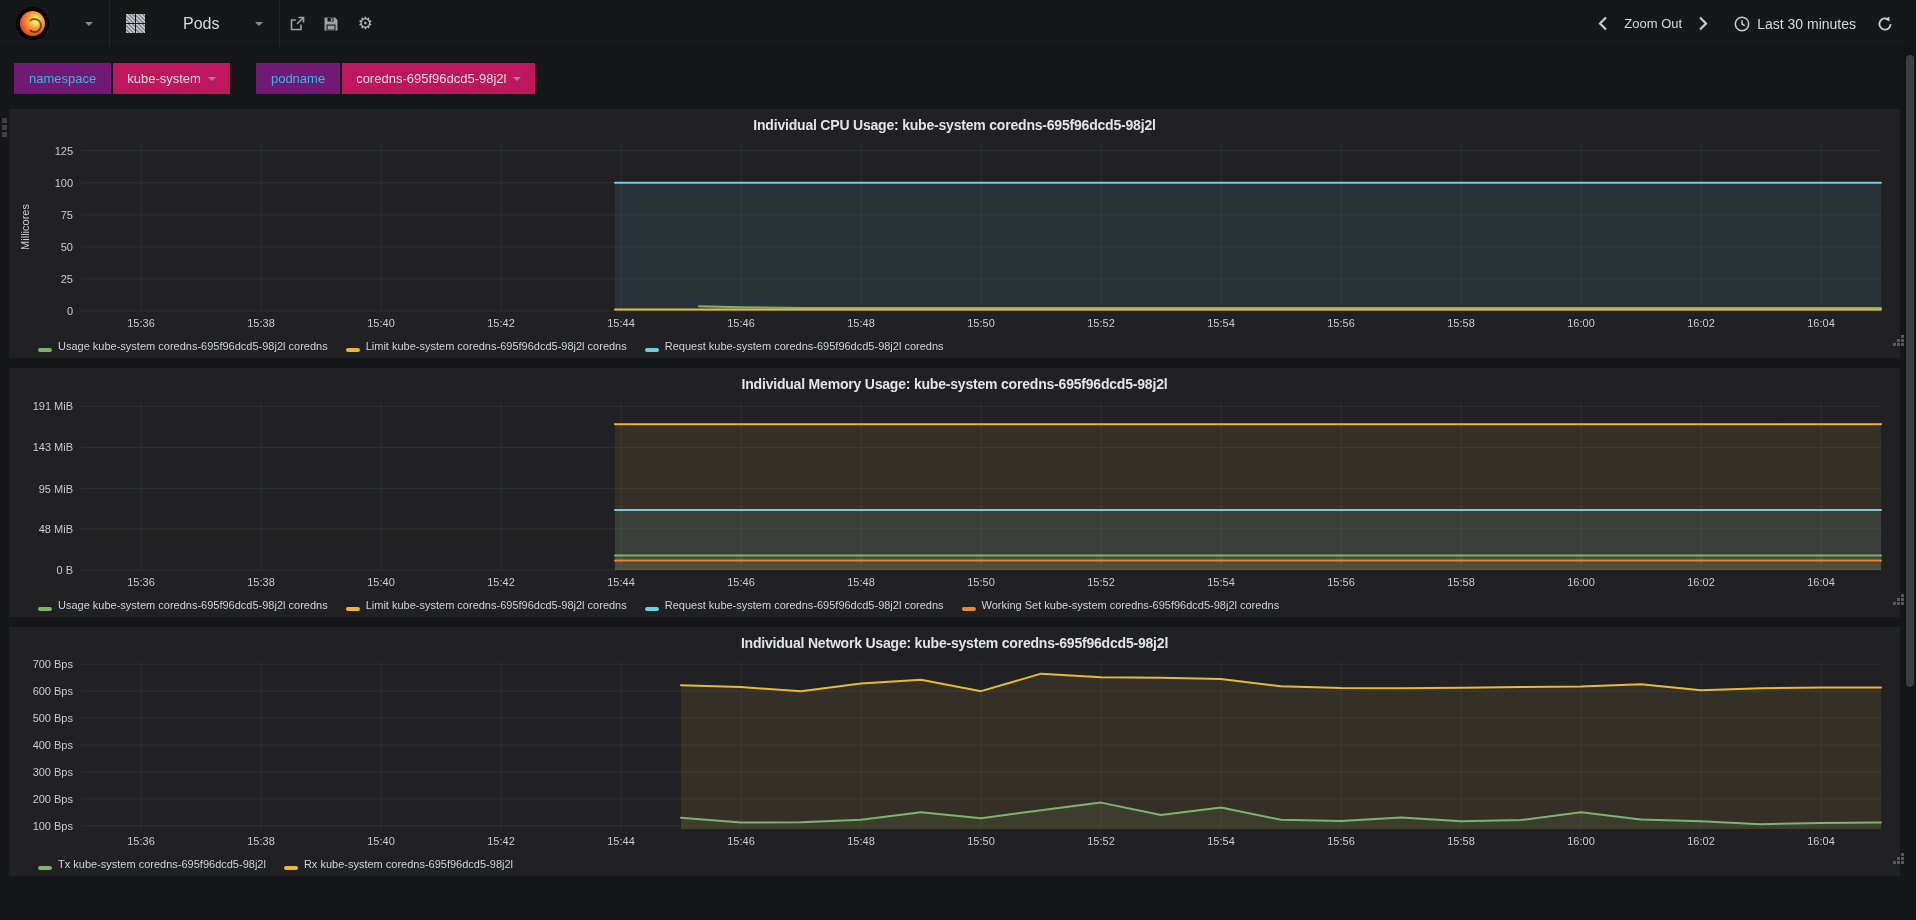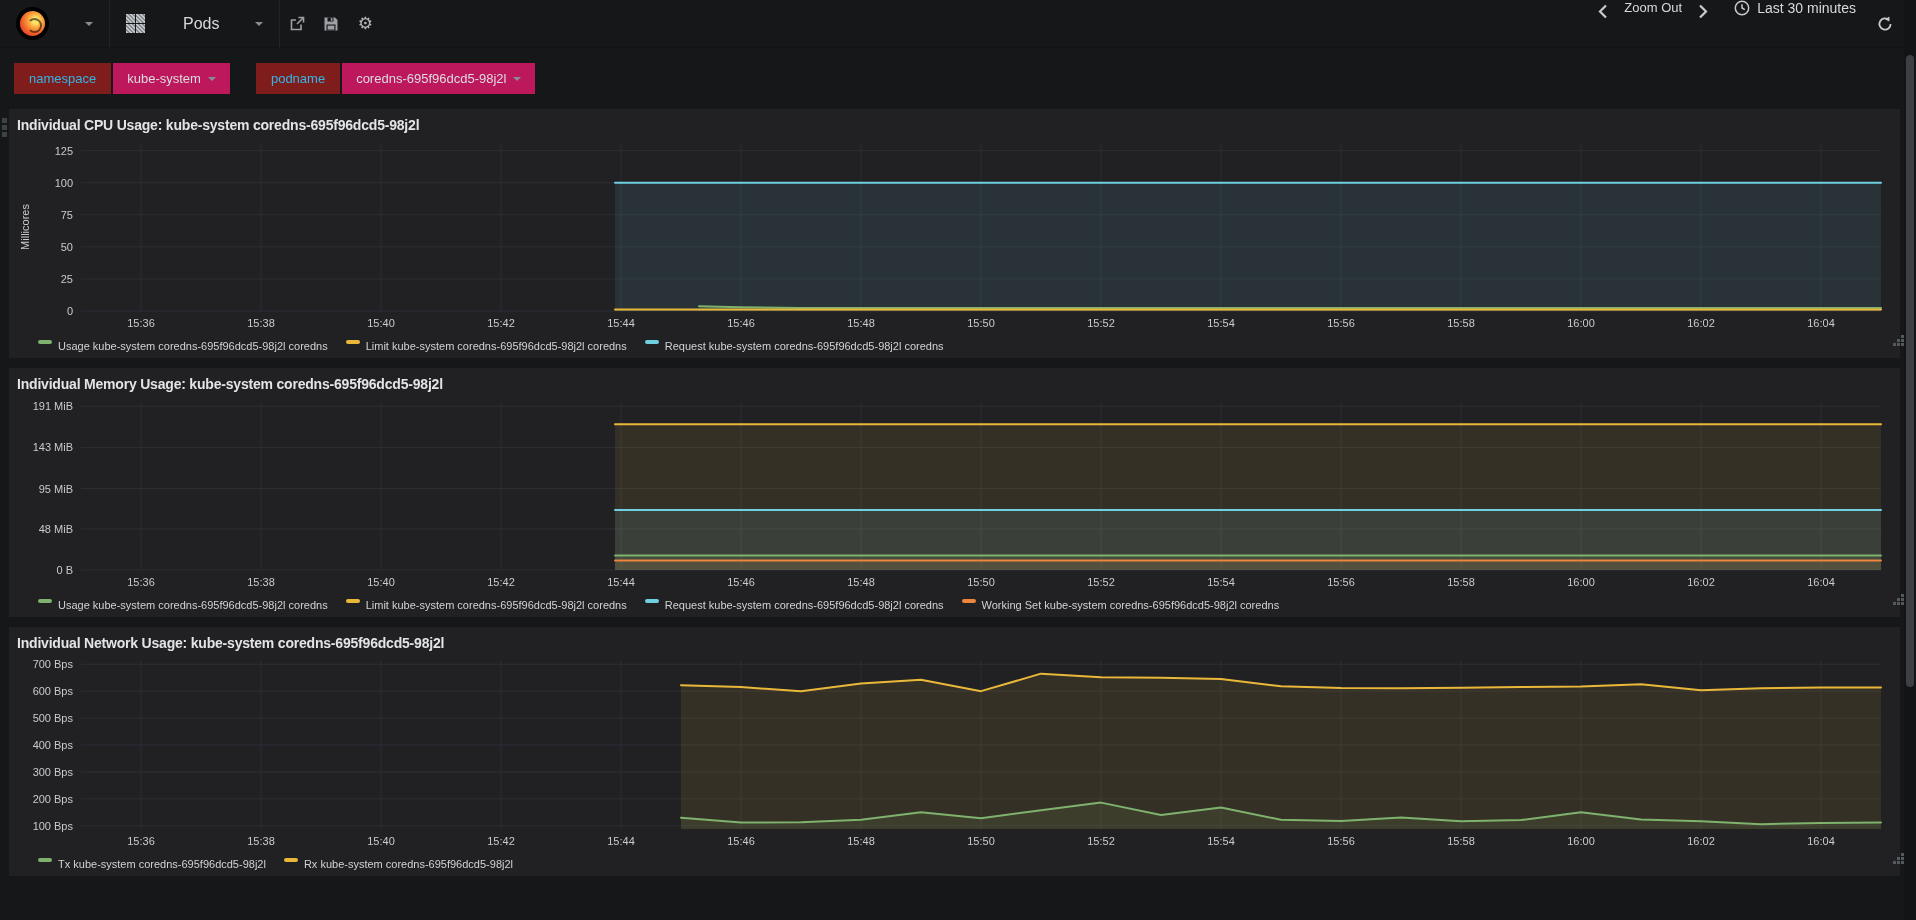--- a/index.html
+++ b/index.html
@@ -23,40 +23,40 @@
   .caret-down { width:0; height:0; border-left:4px solid transparent; border-right:4px solid transparent;
                 border-top:4px solid #898c90; margin-left:7px; }
   .grid-icon { width:19px; height:19px; display:grid; grid-template-columns:9px 9px; gap:1px; margin-right:9px; }
   .grid-icon span { width:9px; height:9px;
      background:repeating-linear-gradient(45deg,#c3c6ca 0 1.5px,#85888c 1.5px 3px); }
   .dash-title { font-size:16px; color:#d8d9da; }
   .icon-btn { width:34px; height:48px; display:flex; align-items:center; justify-content:center;
               color:#9da0a5; cursor:pointer; }
   .icon-btn svg { display:block; }
   .gear-glyph { font-size:17px; color:#b3b6ba; line-height:1; }
-  .nav-right { margin-left:auto; display:flex; align-items:flex-start; gap:4px; }
+  .nav-right { margin-left:auto; display:flex; align-items:center; gap:4px; }
   .zoom-label { font-size:13px; color:#d8d9da; padding:0 6px; cursor:pointer; }
   .time-picker { display:flex; align-items:center; gap:7px; font-size:14px; color:#d8d9da;
                  padding:0 12px 0 16px; cursor:pointer; }
   .chev-btn { padding:4px 6px; cursor:pointer; display:flex; align-items:center; }
   
   .submenu { display:flex; gap:26px; padding:15px 14px 15px 14px; }
   .var-group { display:flex; }
-  .var-label { background:#7f1d1d; padding:8px 15px; font-size:13px; margin-right:2px; }
+  .var-label { background:#701a75; padding:8px 15px; font-size:13px; margin-right:2px; }
   .var-value { background:#be185d; color:#dcdde0; padding:8px 14px; font-size:13px;
                display:flex; align-items:center; cursor:pointer; }
   
   .dash { padding:0 16px 0 9px; }
   .panel { background:#212124; margin-bottom:10px; padding:3px 8px 1px; position:relative; }
-  .panel-title { font-size:14px; font-weight:bold; color:#e3e4e6;
+  .panel-title { text-align:center; font-size:14px; font-weight:bold; color:#e3e4e6;
                  letter-spacing:-0.2px; padding:5px 0 2px; cursor:pointer; }
   svg.chart text.tick { fill:#c9cacb; font-size:11px; font-family:"Liberation Sans",sans-serif; }
   .legend { list-style:none; margin:0; padding:1px 0 5px 21px; display:flex; gap:18px;
             font-size:11px; color:#d0d2d4; white-space:nowrap; }
-  .legend li { display:flex; align-items:flex-start; cursor:pointer; }
+  .legend li { display:flex; align-items:flex-end; cursor:pointer; }
   .legend .swatch { width:14px; height:4px; border-radius:2px; display:inline-block; margin-right:6px; }
   .resize-handle { position:absolute; right:4px; bottom:12px; width:3px; height:3px;
        background:#55585c; box-shadow:4px 0 #55585c, 8px 0 #55585c, 4px -4px #55585c,
        8px -4px #55585c, 8px -8px #55585c; cursor:nwse-resize; }
   .row-drag { position:absolute; left:2px; top:118px; width:5px; height:5px; background:#3f4245;
        box-shadow:0 7px #3f4245, 0 14px #3f4245; cursor:grab; }
   
   .scroll-track { position:absolute; right:0; top:0; width:12px; height:920px; background:#131415; }
   .scroll-thumb { position:absolute; right:2px; top:55px; width:8px; height:632px;
                   background:#3c3f43; border-radius:4px; cursor:grab; }

